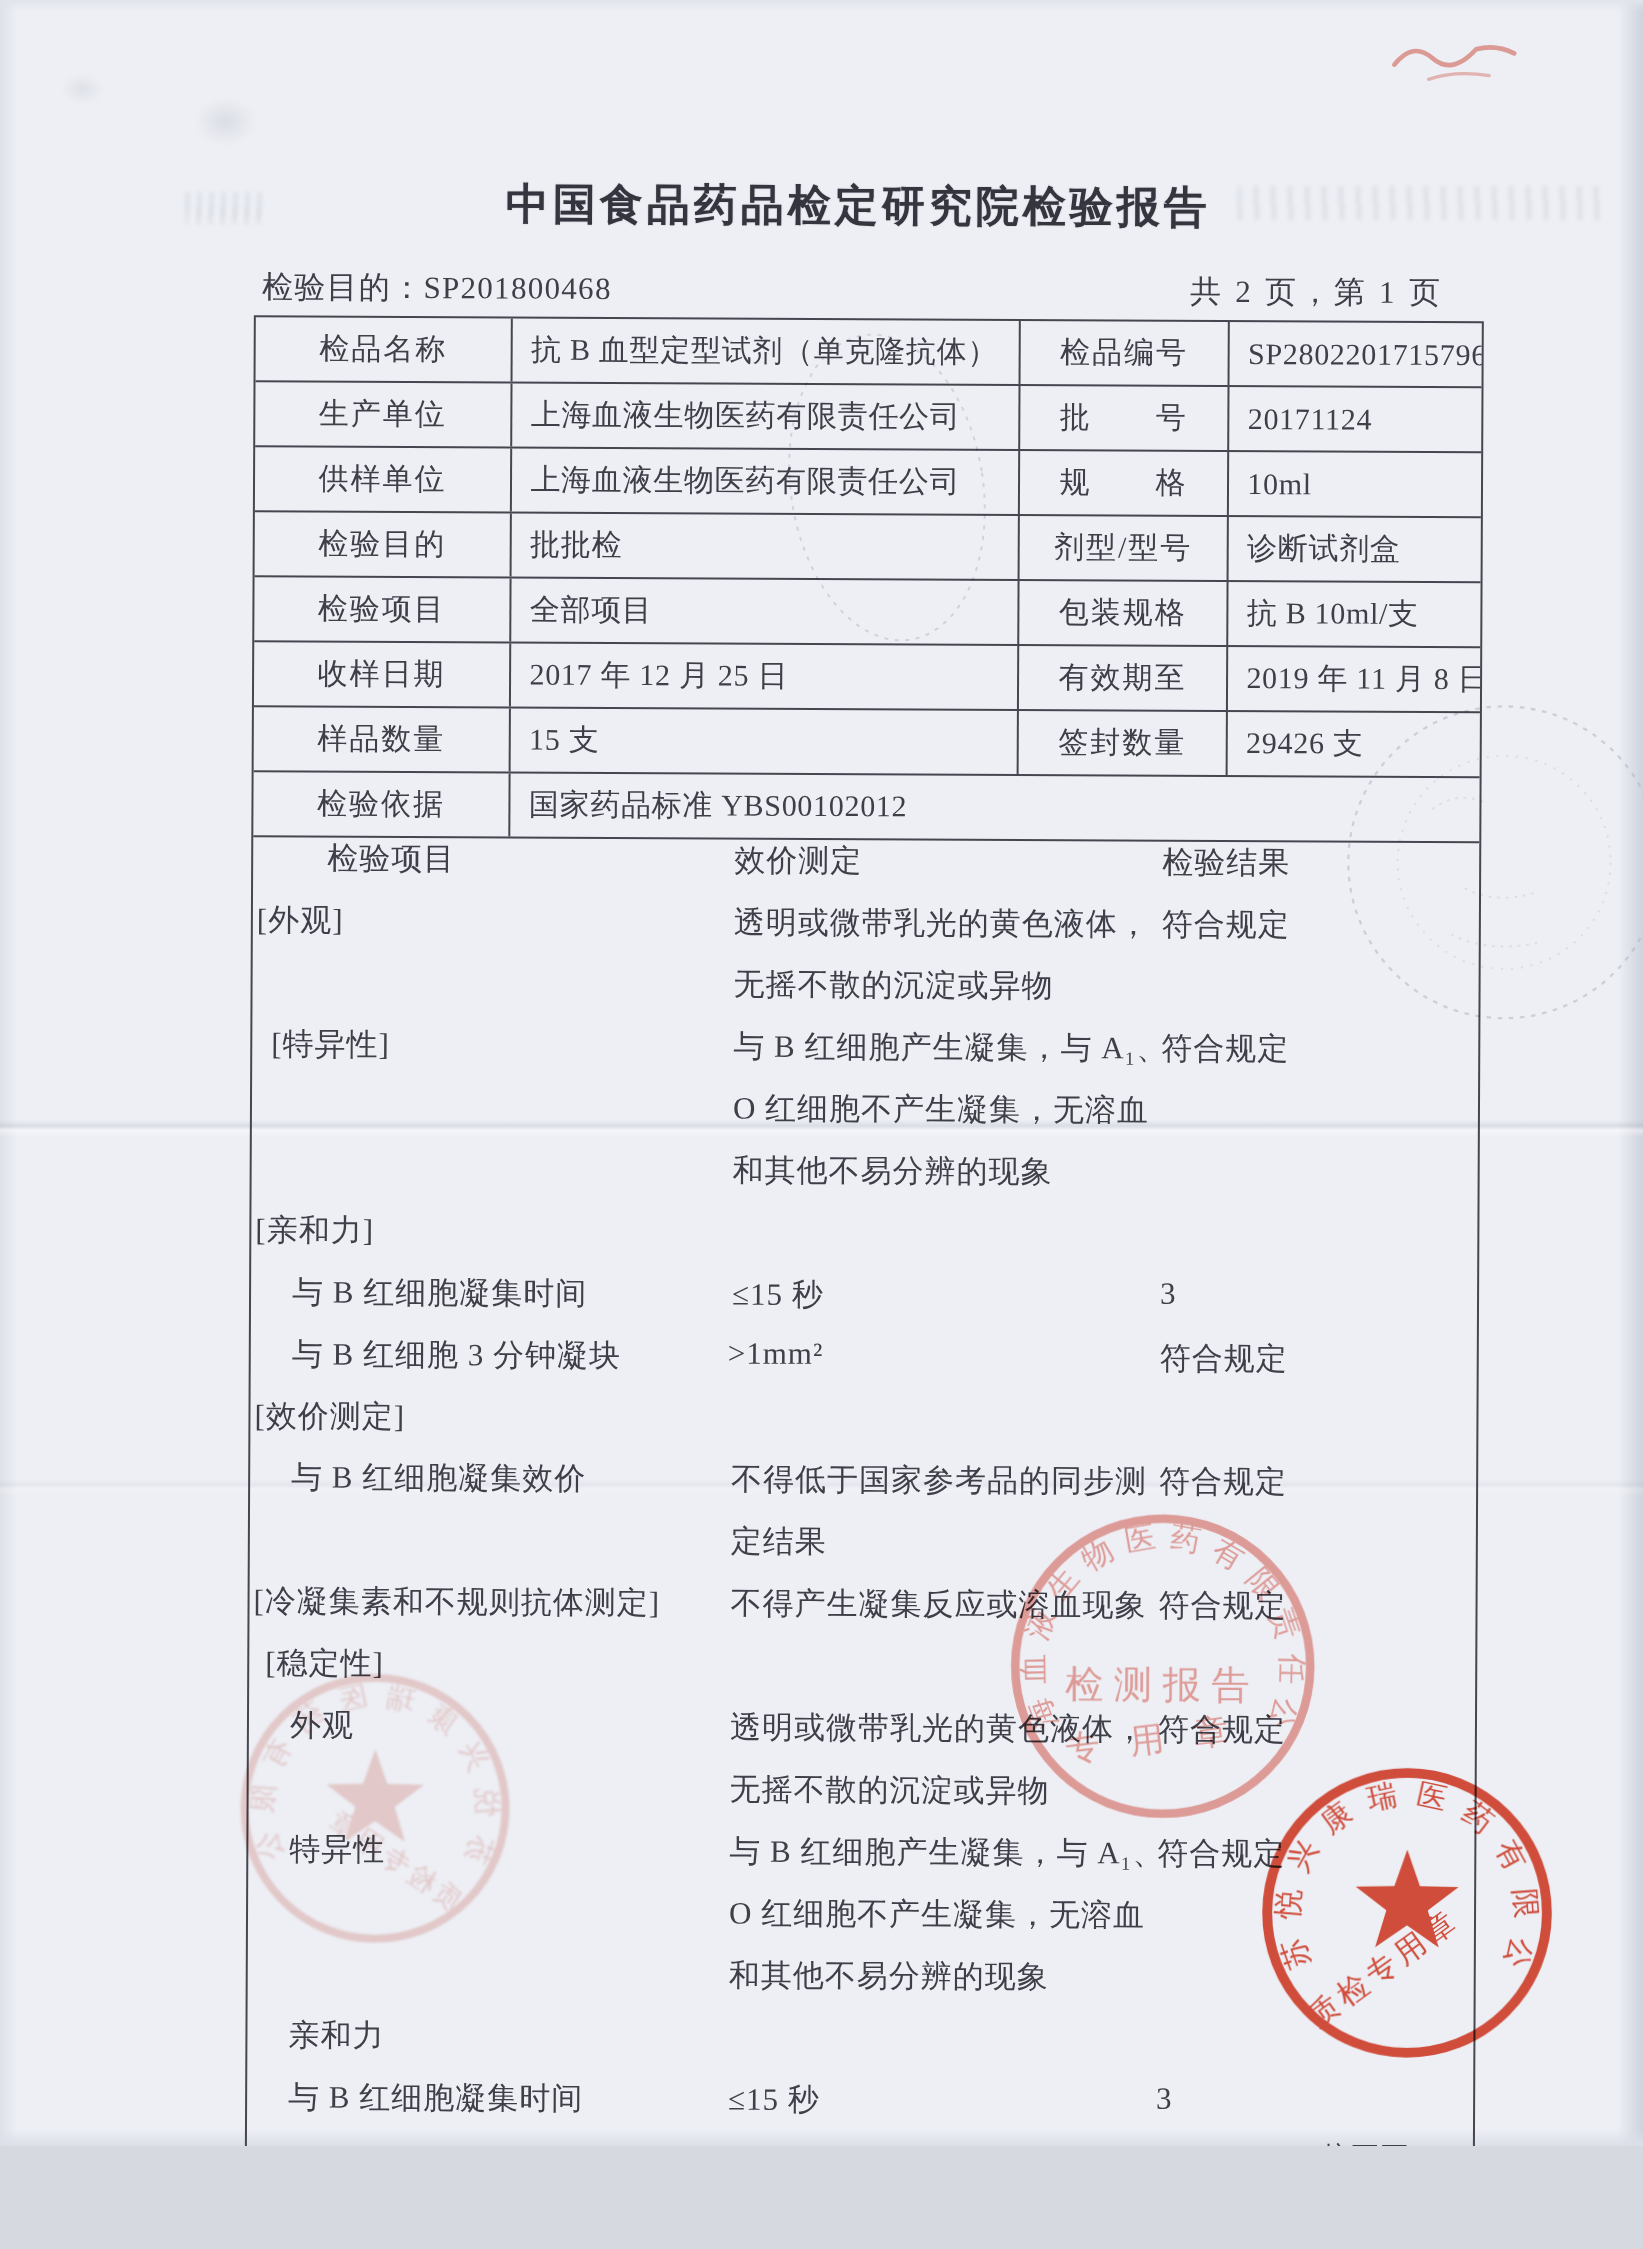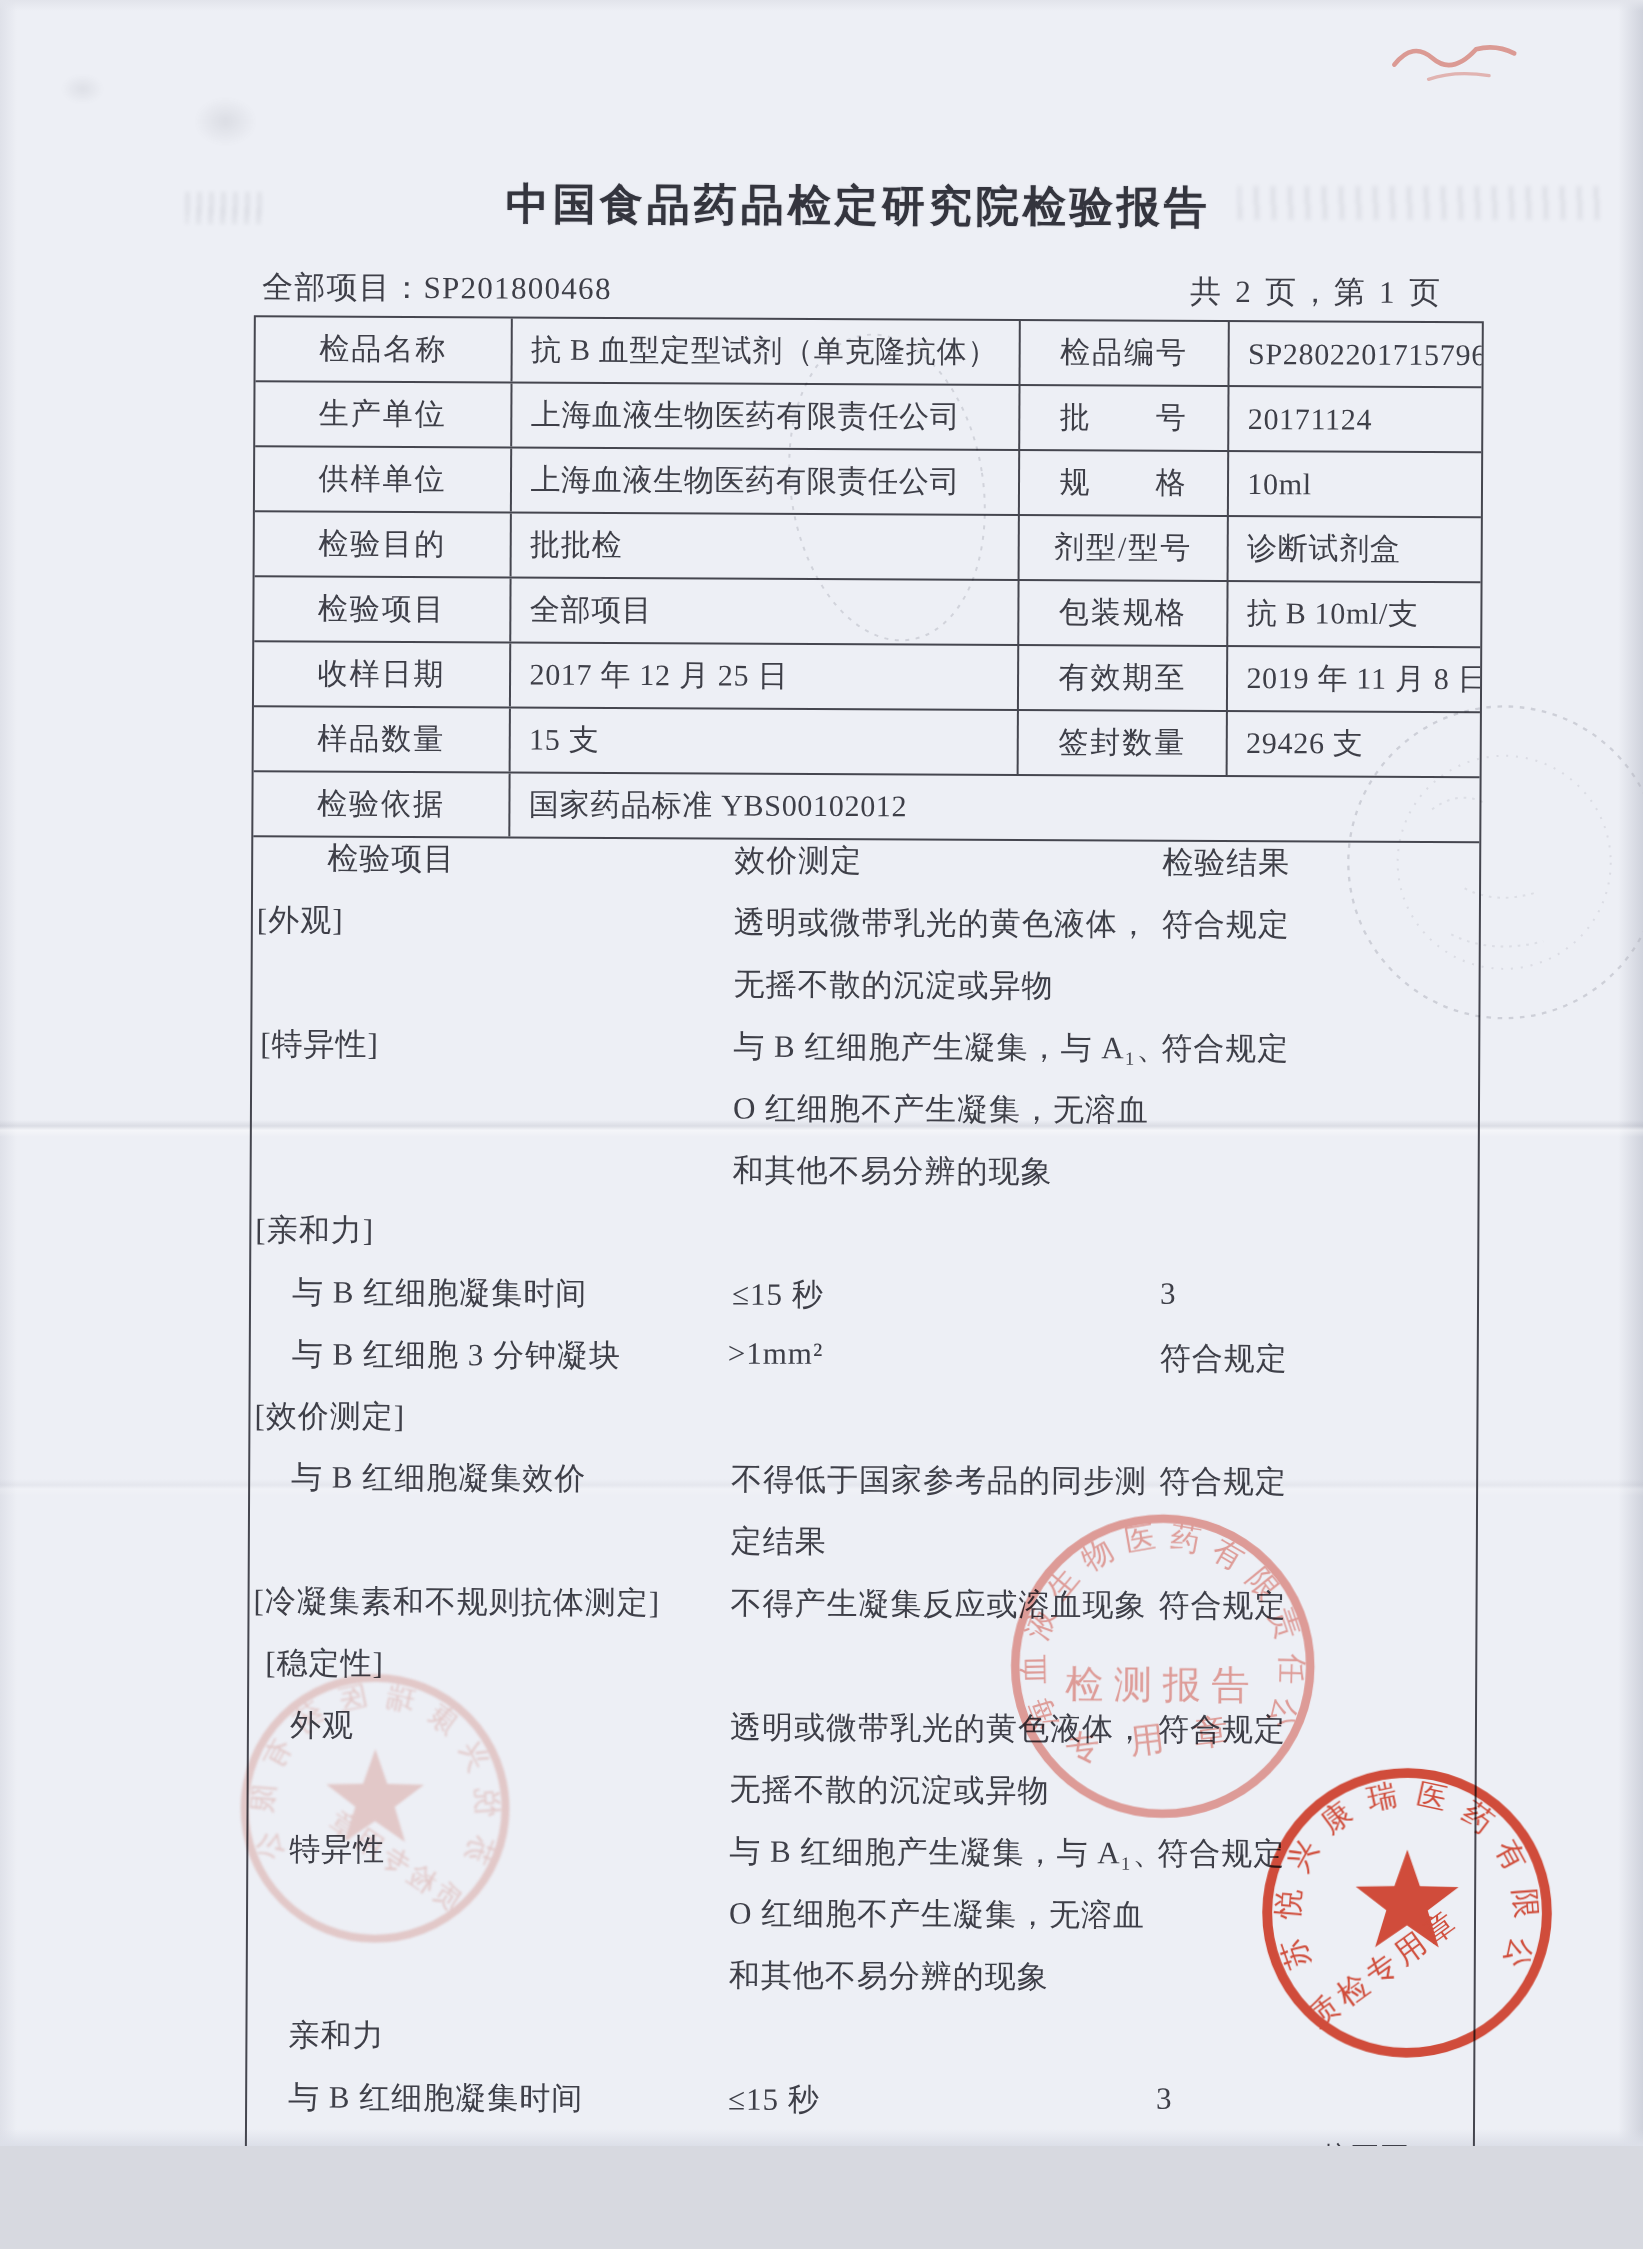--- a/index.html
+++ b/index.html
@@ -72,21 +72,21 @@
   <div class="smudge" style="left:186px;top:192px;width:76px;height:32px;opacity:.16;background:repeating-linear-gradient(92deg,#6a6c7a 0 3.3px,rgba(0,0,0,0) 3.3px 12px);"></div>
   <div class="smudge" style="left:194px;top:97px;width:63px;height:49px;opacity:.12;background:radial-gradient(#5d5f6c,rgba(0,0,0,0) 70%);"></div>
   <div class="smudge" style="left:61px;top:74px;width:43px;height:30px;opacity:.1;background:radial-gradient(#5d5f6c,rgba(0,0,0,0) 70%);"></div>
   <div class="tick"></div>
 
   <div class="sheet">
 
     <div class="title">中国食品药品检定研究院检验报告</div>
 
     <div class="repline">
-      <span class="repno"><span>全部项目：</span><span>SP201800468</span></span>
+      <span class="repno"><span>检验目的：</span><span>SP201800468</span></span>
       <span class="pageinfo">共 2 页，第 1 页</span>
     </div>
 
     <div class="box">
       <div id="info-rows">
           <div class="trow">
             <div class="cell lab">检品名称</div>
             <div class="cell val">抗 B 血型定型试剂（单克隆抗体）</div>
             <div class="cell lab">检品编号</div>
             <div class="cell val">SP2802201715796</div>
@@ -140,21 +140,21 @@
           </div>
           <div class="rline" style="top: 582px;">
             <span style="left: 4px;">[外观]</span>
             <span style="left: 481px;">透明或微带乳光的黄色液体，</span>
             <span style="left: 909px;">符合规定</span>
           </div>
           <div class="rline" style="top: 644px;">
             <span style="left: 481px;">无摇不散的沉淀或异物</span>
           </div>
           <div class="rline" style="top: 706px;">
-            <span style="left: 8px;">[特异性]</span>
+            <span style="left: 19px;">[特异性]</span>
             <span style="left: 481px;">与 B 红细胞产生凝集，与 A₁、</span>
             <span style="left: 909px;">符合规定</span>
           </div>
           <div class="rline" style="top: 768px;">
             <span style="left: 481px;">O 红细胞不产生凝集，无溶血</span>
           </div>
           <div class="rline" style="top: 830px;">
             <span style="left: 481px;">和其他不易分辨的现象</span>
           </div>
           <div class="rline" style="top: 892px;">

